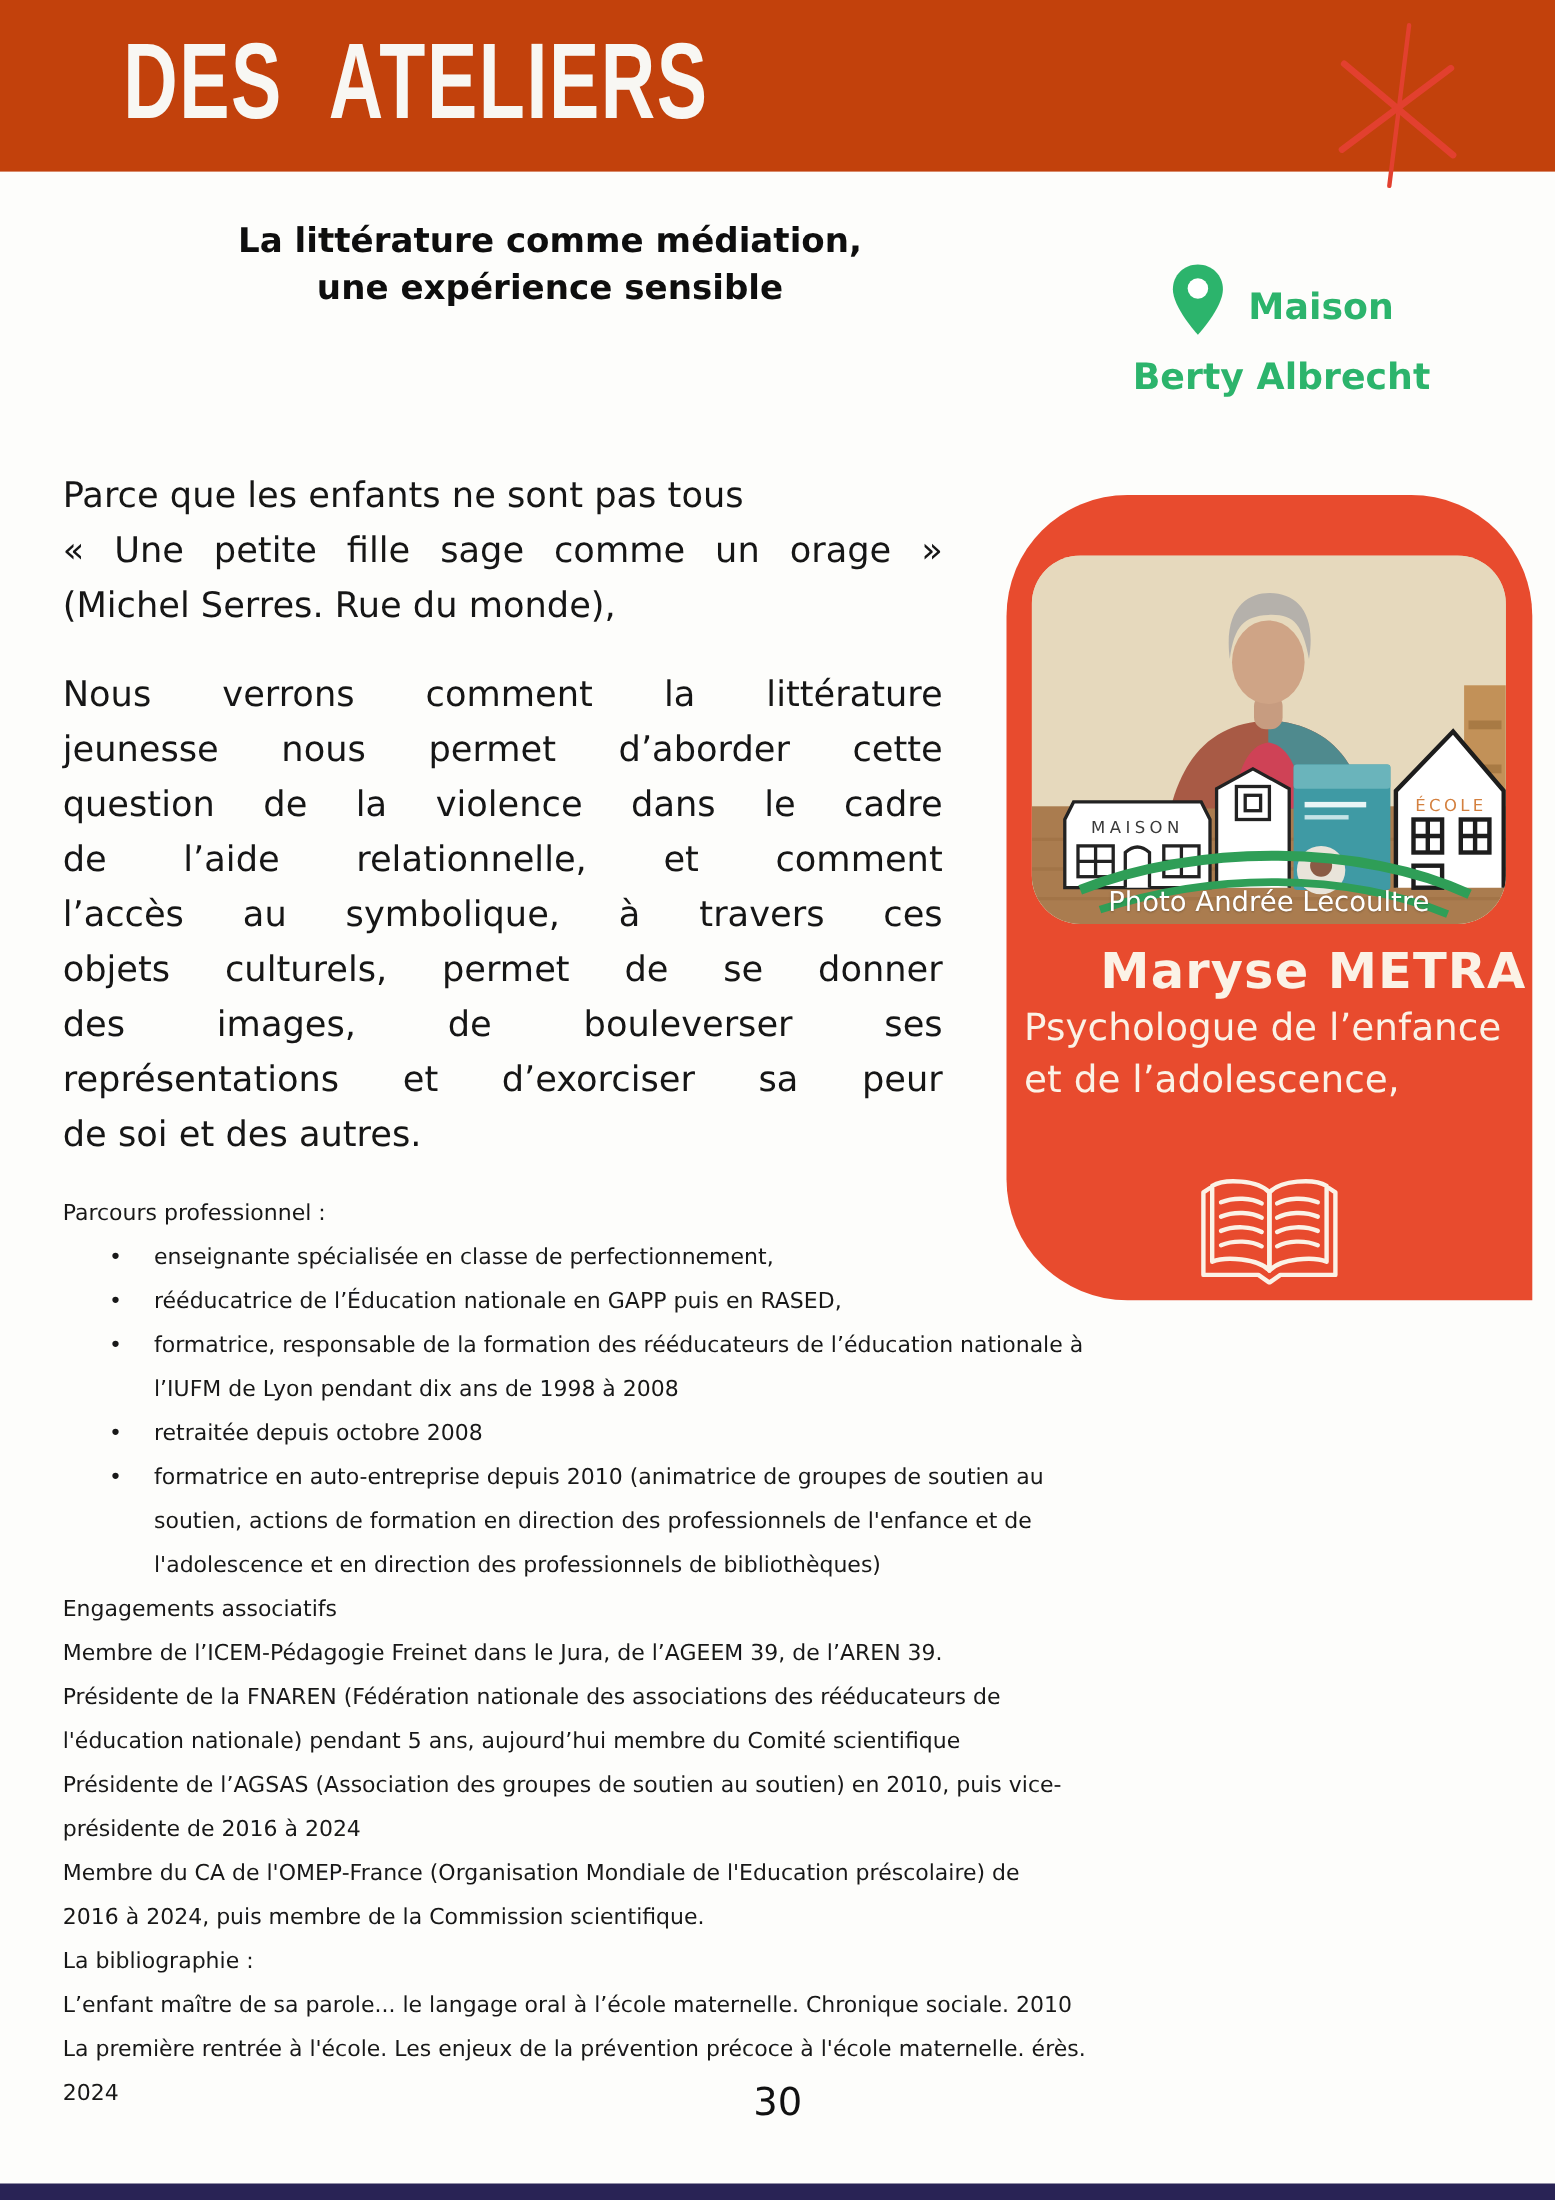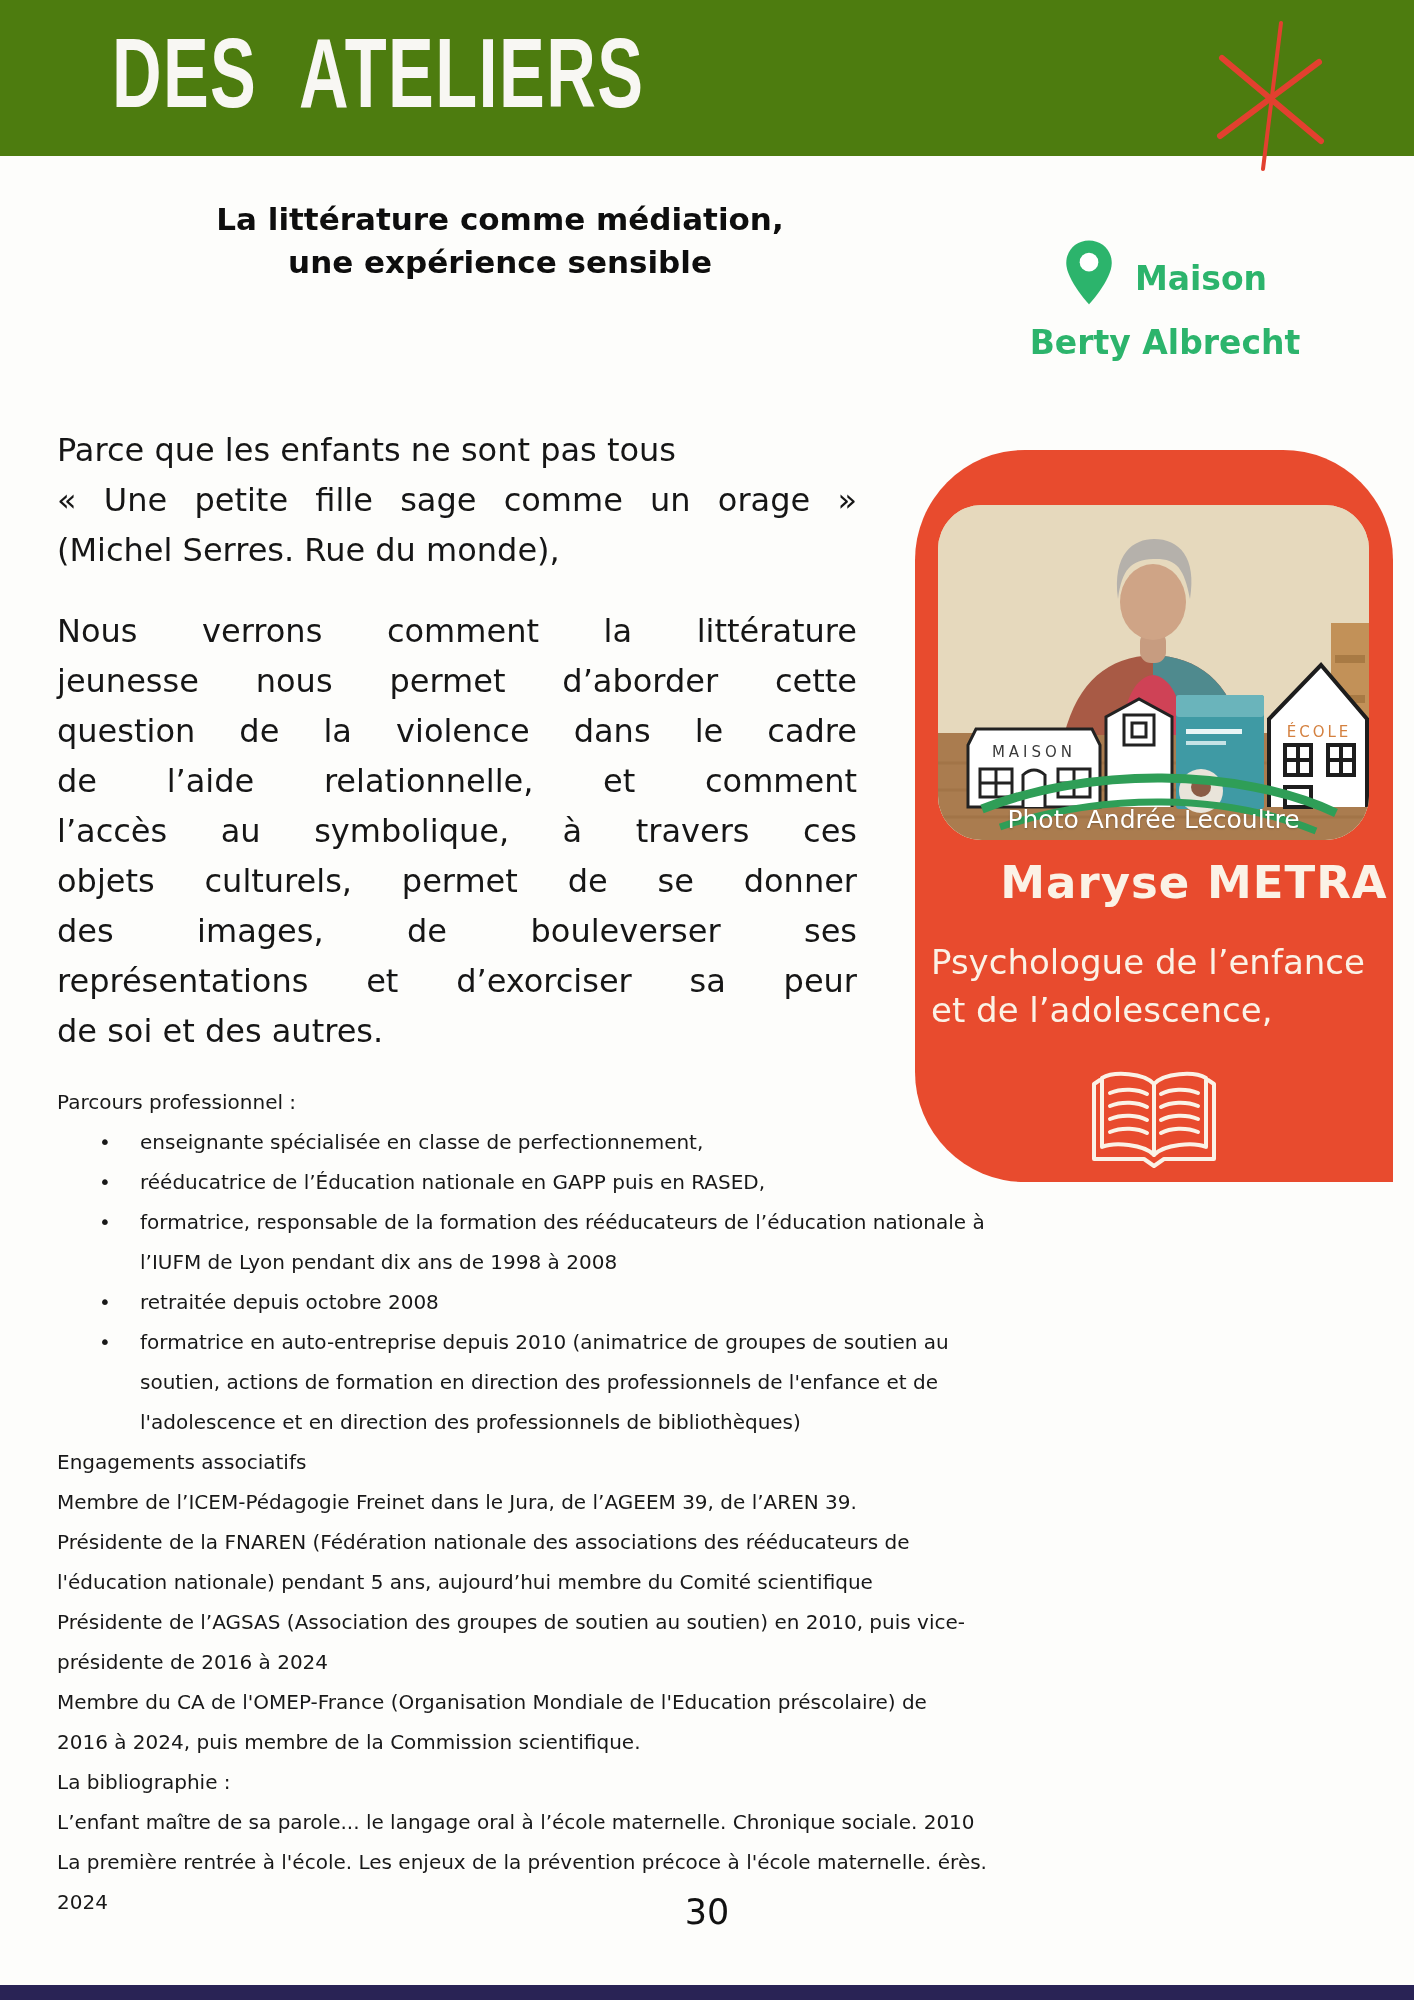--- a/index.html
+++ b/index.html
@@ -1,21 +1,21 @@
 <!DOCTYPE html>
 <html><head>
 <meta charset="utf-8">
 <style>
   html,body{margin:0;padding:0;background:#ffffff;}
   .page{
     position:relative;width:1414px;height:2000px;background:#fdfdfb;overflow:hidden;
     font-family:"DejaVu Sans",sans-serif;color:#1b1b1b;
   }
   
-  .header{position:absolute;left:0;top:0;width:100%;height:156px;background:#4d7c0f;}
+  .header{position:absolute;left:0;top:0;width:100%;height:156px;background:#c2410c;}
   .header-title{
     position:absolute;left:112px;top:50%;transform:translateY(-54%);
     color:#f8f7f3;font-family:"Liberation Sans",sans-serif;font-weight:bold;font-size:98px;
     white-space:nowrap;
   }
   .header-title .condense{display:inline-block;transform:scaleX(0.70);transform-origin:left center;
     letter-spacing:2px;word-spacing:34px;}
   .star{position:absolute;left:1205px;top:20px;}
   .footer-bar{position:absolute;left:0;bottom:0;width:100%;height:15px;background:#292355;}
   
@@ -35,21 +35,21 @@
   
   .card{position:absolute;left:915px;top:450px;width:478px;height:732px;background:#e84b2e;
     border-radius:110px 110px 0 110px;color:#fbf2e6;}
   .photo{position:absolute;left:23px;top:55px;width:431px;height:335px;border-radius:44px;
     overflow:hidden;background:#e6d9bd;}
   .photo svg{display:block;}
   .credit{position:absolute;left:0;bottom:6px;width:100%;text-align:center;font-size:25px;
     color:#ffffff;text-shadow:0 1px 2px rgba(0,0,0,.25);}
   .speaker-name{position:absolute;top:406px;left:0;width:100%;text-align:center;
     font-weight:bold;font-size:45px;letter-spacing:1px;padding-left:40px;}
-  .speaker-role{position:absolute;top:488px;left:16px;right:6px;font-size:34px;line-height:48px;
+  .speaker-role{position:absolute;top:460px;left:16px;right:6px;font-size:34px;line-height:48px;
     white-space:nowrap;}
   .book{position:absolute;top:616px;left:50%;transform:translateX(-50%);}
   
   .lower{position:absolute;left:57px;top:1082px;width:1340px;font-size:20px;line-height:40px;color:#181818;}
   .lower div{white-space:nowrap;}
   .lower .b{position:relative;padding-left:83px;}
   .lower .b::before{content:"\2022";position:absolute;left:42px;}
   .lower .c{padding-left:83px;}
   
   .page-number{position:absolute;left:0;top:1892px;width:100%;text-align:center;font-size:35px;color:#111;}

